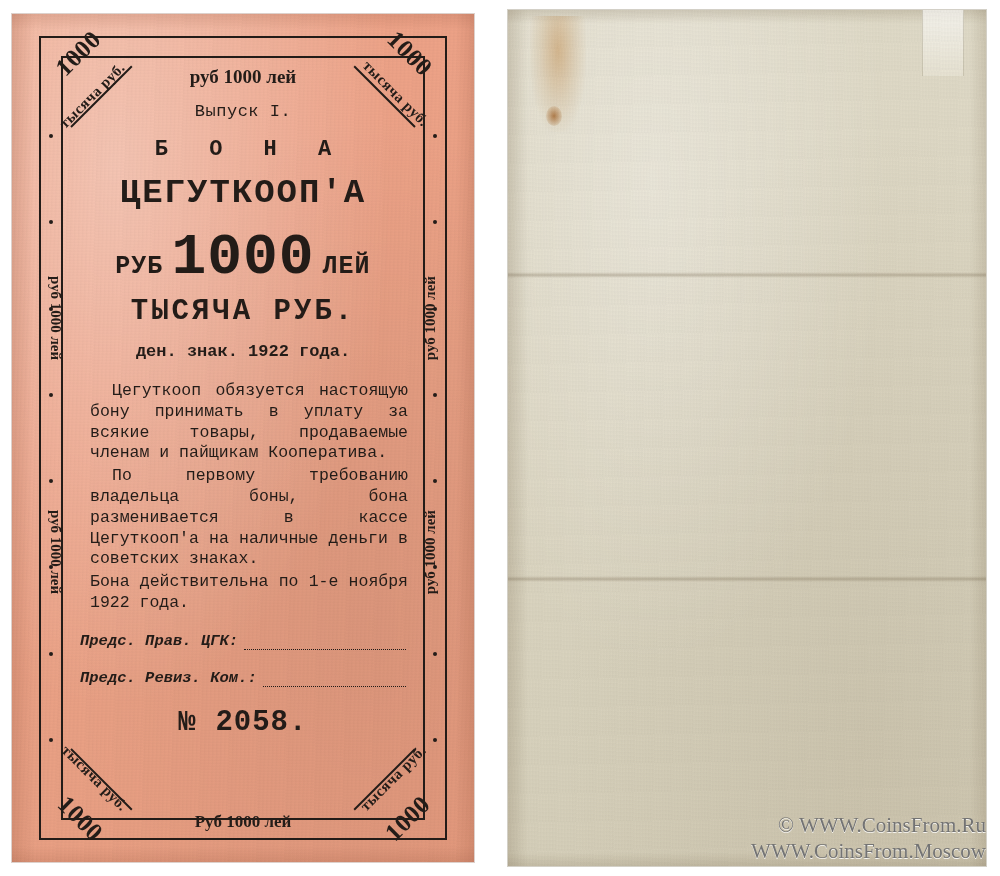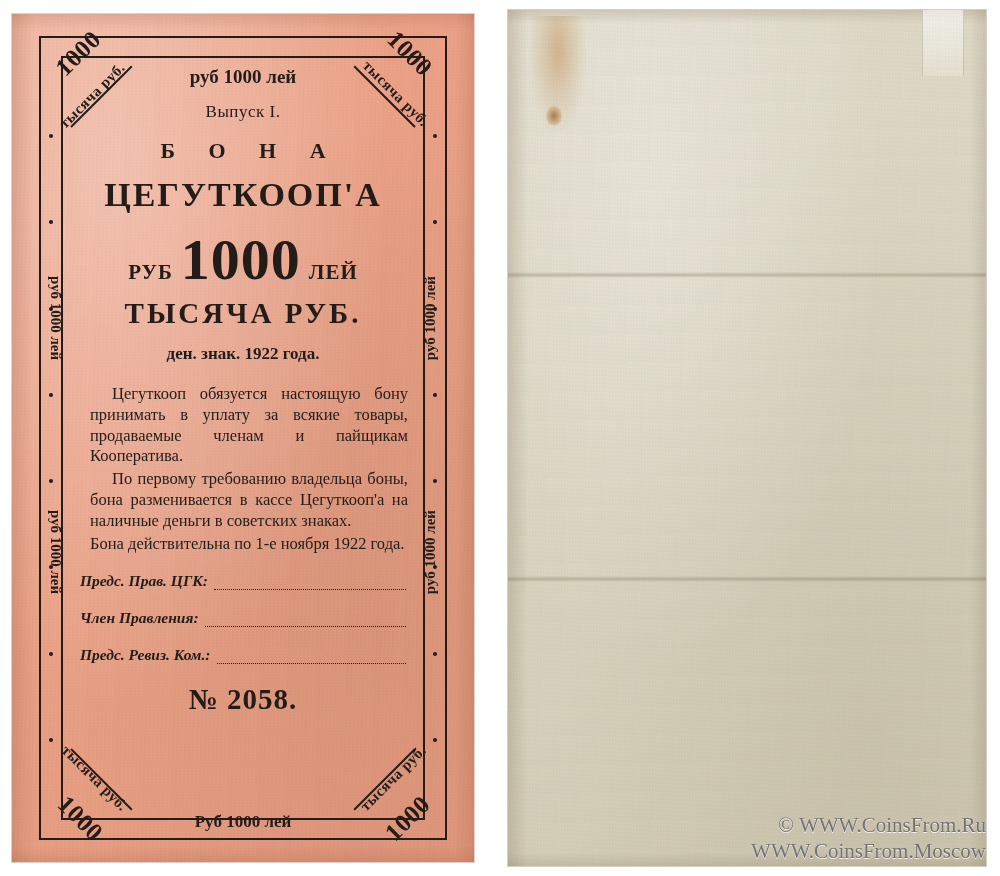--- a/index.html
+++ b/index.html
@@ -157,20 +157,21 @@
   }
 
   
   .front-content {
     position: absolute;
     left: 62px;
     right: 62px;
     top: 82px;
     bottom: 60px;
     color: #231c18;
+    font-family: Liberation Mono, monospace;
   }
   .issue {
     text-align: center;
     font-size: 17px;
     margin-top: 6px;
     letter-spacing: .5px;
   }
   .bona {
     text-align: center;
     font-size: 22px;
@@ -186,21 +187,21 @@
     letter-spacing: 2px;
     margin-top: 12px;
   }
   .denom-row {
     display: flex;
     align-items: baseline;
     justify-content: center;
     margin-top: 18px;
     gap: 8px;
   }
-  .denom-small { font-size: 21px; font-weight: bold; letter-spacing: 1px; }
+  .denom-small { font-size: 25px; font-weight: bold; letter-spacing: 1px; }
   .denom-big   { font-size: 58px; font-weight: bold; letter-spacing: 1px; line-height: .95; }
   .words {
     text-align: center;
     font-size: 29px;
     font-weight: bold;
     letter-spacing: 3px;
     margin-top: 10px;
   }
   .sign-year {
     text-align: center;
@@ -397,24 +398,20 @@
         <p>По первому требованию владельца боны, бона разменивается в кассе Цегуткооп'а на наличные деньги в советских знаках.</p>
         <p class="no-indent">Бона действительна по 1-е ноября 1922 года.</p>
       </div>
 
       <div class="sig-lines">
         <div class="sig-row">
           <span class="label">Предс. Прав. ЦГК:</span>
           <span class="dots"></span>
         </div>
         <div class="sig-row">
-          <span class="label">Член Правления:</span>
-          <span class="dots"></span>
-        </div>
-        <div class="sig-row">
           <span class="label">Предс. Ревиз. Ком.:</span>
           <span class="dots"></span>
         </div>
       </div>
 
       <div class="serial">№ 2058.</div>
     </div>
   </div>
 
   <div class="note-back">

